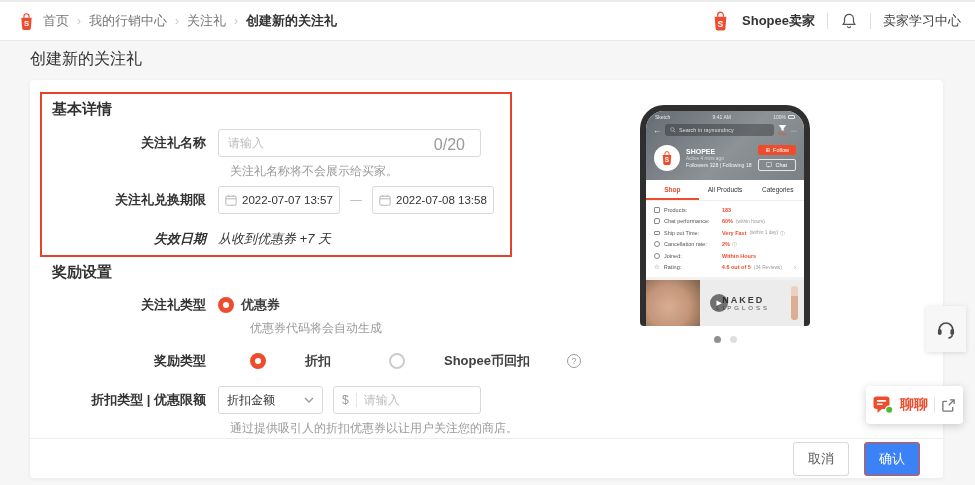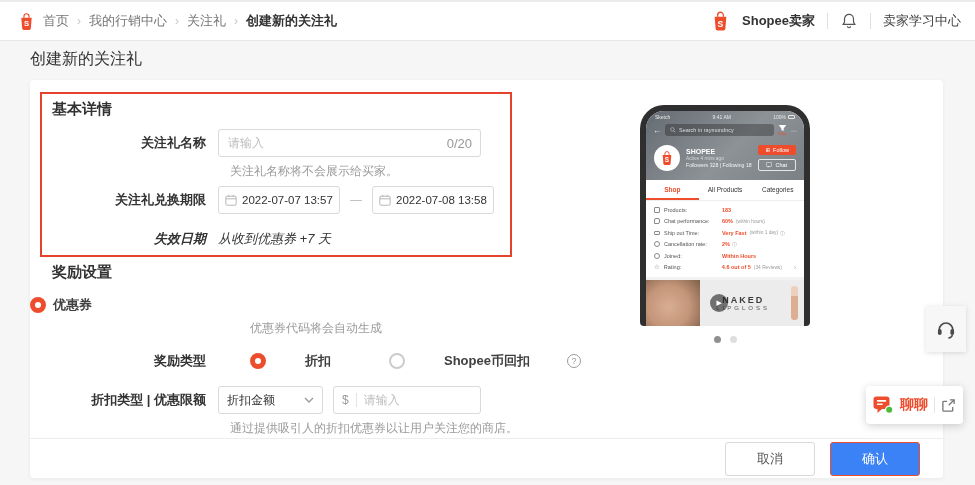--- a/index.html
+++ b/index.html
@@ -26,21 +26,21 @@
                     border:2px solid #e4422b; pointer-events:none; z-index:3; }
   .sec-title { position:absolute; left:22px; font-size:15px; font-weight:bold; color:#333; }
   .row { position:absolute; left:0; display:flex; align-items:center; }
   .flabel { width:188px; text-align:right; padding-right:12px; font-size:13px; color:#333; font-weight:bold; flex:none; }
   .help { position:absolute; left:200px; font-size:12px; color:#9b9b9b; }
 
   .input-wrap { position:relative; width:263px; }
   .txt-input { width:100%; height:28px; border:1px solid #d9d9d9; border-radius:3px; padding:0 48px 0 9px;
                font-size:12px; color:#333; font-family:"Liberation Sans",sans-serif; outline:none; }
   .txt-input::placeholder { color:#bdbdbd; }
-  .counter { position:absolute; right:9px; top:7px; font-size:13px; color:#999; }
+  .counter { position:absolute; right:16px; top:7px; font-size:16px; color:#999; }
 
   .date-box { width:122px; height:28px; border:1px solid #d9d9d9; border-radius:3px; display:flex;
               align-items:center; gap:5px; padding:0 6px; font-size:11.5px; color:#333; background:#fff; cursor:pointer; }
   .dash { color:#bbb; margin:0 10px; font-size:12px; }
   .static-val { font-size:13px; color:#333; }
 
   .radio { width:16px; height:16px; border-radius:50%; background:#fff; flex:none; cursor:pointer; }
   .radio.on  { border:5px solid #ee4d2d; }
   .radio.off { border:2px solid #ccc; }
   .radio-lbl { font-size:13px; color:#404040; margin:0 0 0 7px;font-weight:bold; }
@@ -52,21 +52,21 @@
                 font-size:12px; color:#333; cursor:pointer; }
   .amount-box { width:148px; height:28px; border:1px solid #d9d9d9; border-radius:3px; background:#fff;
                 display:flex; align-items:center; padding:0 8px; gap:7px; margin-left:10px; }
   .amount-box .cur { font-size:12px; color:#999; }
   .amount-box .sep { width:1px; height:14px; background:#e3e3e3; }
   .amount-box input { border:none; outline:none; width:90px; font-size:12px; font-family:"Liberation Sans",sans-serif; }
   .amount-box input::placeholder { color:#bdbdbd; }
 
   .card-footer { position:absolute; left:0; right:0; bottom:0; height:40px; border-top:1px solid #ededed;
                  display:flex; align-items:center; justify-content:flex-end; gap:15px; padding-right:23px; }
-  .btn { height:34px; padding:0 31px; border-radius:3px; font-size:13px; cursor:pointer;
+  .btn { height:34px; padding:0 14px; border-radius:3px; font-size:13px; cursor:pointer;
          font-family:"Liberation Sans",sans-serif; }
   .btn-cancel { background:#fff; border:1px solid #d9d9d9; color:#555; }
   .btn-confirm { background:#3b82f6; border:1px solid #ee4d2d; color:#fff; }
 
   
   .phone-wrap { position:absolute; left:610px; top:25px; width:170px; }
   .phone { width:170px; border:6px solid #2f2f2f; border-bottom:none; border-radius:24px 24px 4px 4px;
            overflow:hidden; background:#fff; }
   .p-hero { background:linear-gradient(135deg,#646b72 0%,#8d9296 55%,#7b8084 100%); color:#fff; }
   .p-status { display:flex; justify-content:space-between; align-items:center; font-size:5px; color:#e8e8e8; padding:3px 9px 1px; }
@@ -217,20 +217,21 @@
   </div>
 
   <div class="row" style="top:150px;font-style:italic;">
     <div class="flabel">失效日期</div>
     <span class="static-val">从收到优惠券 +7 天</span>
   </div>
 
   <div class="sec-title" style="top:183px;">奖励设置</div>
 
   <div class="row" style="top:216px;">
+    <div class="flabel">关注礼类型</div>
     <span class="radio on"></span>
     <span class="radio-lbl">优惠券</span>
   </div>
   <div class="help" style="top:240px; left:220px;">优惠券代码将会自动生成</div>
 
   <div class="row" style="top:272px;gap:32px;">
     <div class="flabel">奖励类型</div>
     <span class="radio on"></span>
     <span class="radio-lbl">折扣</span>
     <span class="radio off" style="margin-left:26px;"></span>

